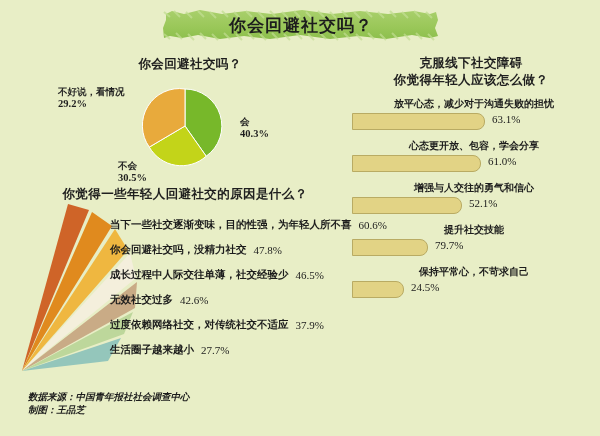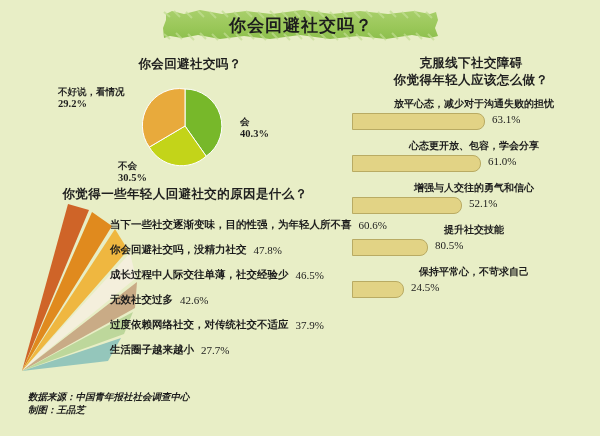--- a/index.html
+++ b/index.html
@@ -228,21 +228,21 @@
     </div>
 
 
 
     <div class="bar-item">
       <div class="bar-label">提升社交技能</div>
       <div class="bar-row">
         <div class="bar-track">
           <div class="bar-fill" style="width:76px;"></div>
         </div>
-        <span class="bar-val">80.5%</span>
+        <span class="bar-val">79.7%</span>
       </div>
     </div>
 
     <div class="bar-item">
       <div class="bar-label">保持平常心，不苛求自己</div>
       <div class="bar-row">
         <div class="bar-track">
           <div class="bar-fill" style="width:52px;"></div>
         </div>
         <span class="bar-val">24.5%</span>

